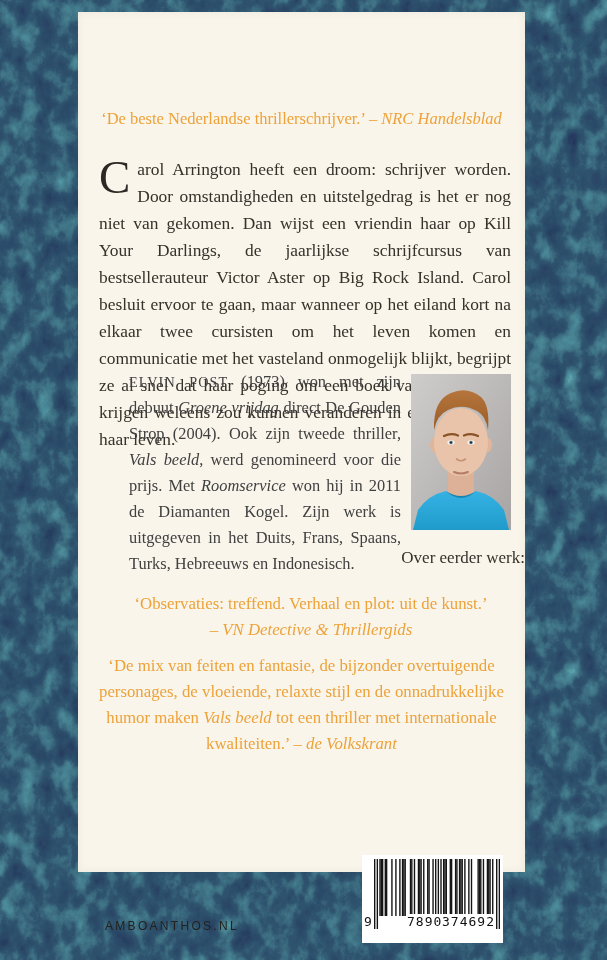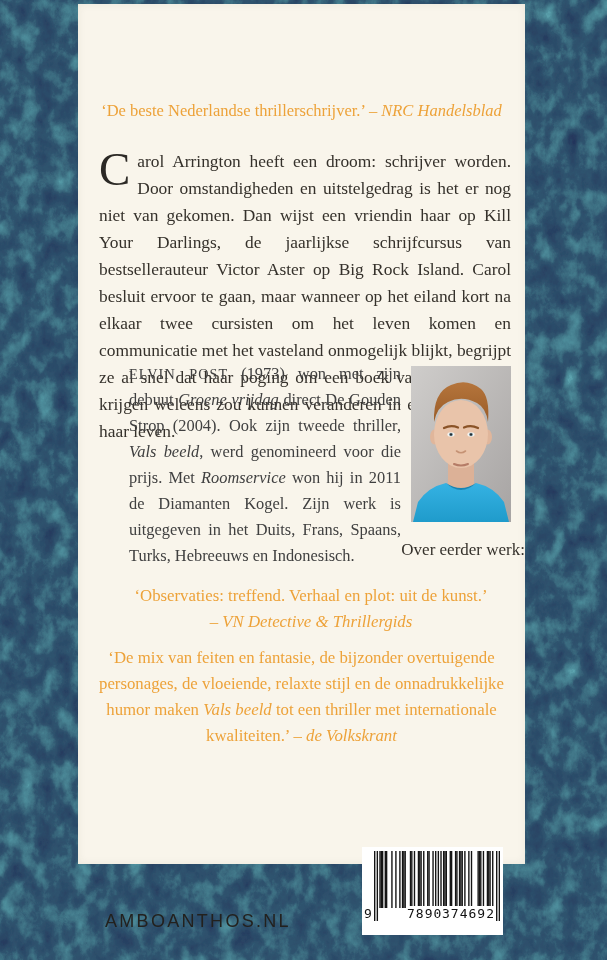--- a/index.html
+++ b/index.html
@@ -3,21 +3,21 @@
 <meta charset="utf-8">
 <style>
   html,body{margin:0;padding:0;}
   body{
     width:607px;height:960px;position:relative;overflow:hidden;
     background:#070a16;
     font-family:"Liberation Serif","DejaVu Serif",serif;
   }
   .texture-layer{position:absolute;left:0;top:0;width:607px;height:960px;display:block;}
   .panel{
-    position:absolute;left:78px;top:4px;width:447px;height:860px;
+    position:absolute;left:78px;top:12px;width:447px;height:860px;
     background:#f9f5eb;
     box-shadow:inset 0 0 8px rgba(60,50,20,.07);
   }
   .i{font-style:italic;}
   .sc{font-size:14.2px;letter-spacing:1.1px;}
   
   .top-quote{
     position:absolute;top:96px;left:0;width:100%;
     text-align:center;color:#eda239;font-size:16.5px;line-height:22px;
   }
@@ -46,21 +46,21 @@
     position:absolute;left:0;width:100%;box-sizing:border-box;padding:0 12px;
     text-align:center;color:#eda239;font-size:16.8px;line-height:26px;
   }
   .quote .attr{font-style:italic;}
   .q1{top:579px;padding-left:31px;}
   .q2{top:641px;}
   .q3{top:745px;}
   
   .publisher{
     position:absolute;left:27px;top:907px;
-    font-family:"Liberation Sans",sans-serif;font-size:18px;
+    font-family:"Liberation Sans",sans-serif;font-size:12px;
     letter-spacing:2.3px;color:#23211e;
   }
   .barcode-box{
     position:absolute;left:284px;top:843px;width:141px;height:88px;background:#ffffff;
   }
   .barcode-bars{position:absolute;left:12px;top:4px;width:126px;height:70px;fill:#141414;}
   .bc-digit{
     position:absolute;top:59px;height:15px;background:#ffffff;
     font-family:"DejaVu Sans Mono",monospace;font-size:13px;color:#111;
     text-align:center;line-height:15px;

